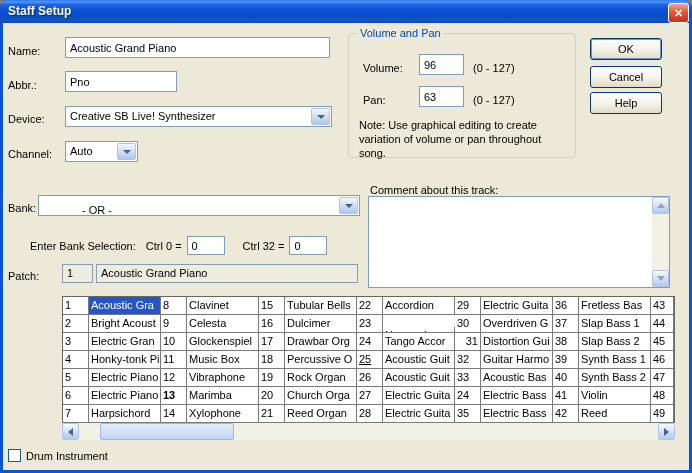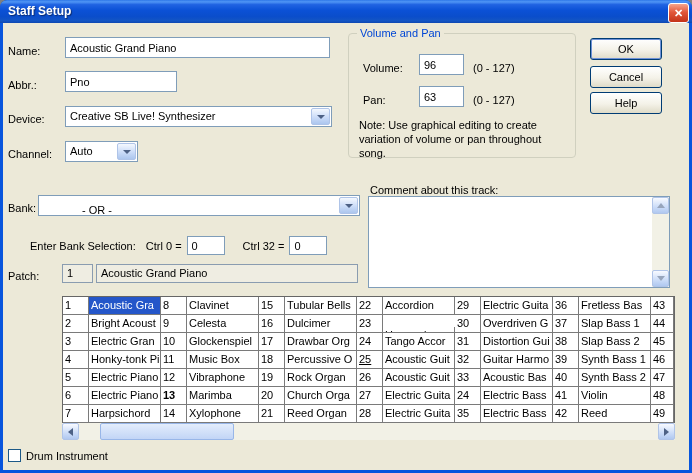--- a/index.html
+++ b/index.html
@@ -157,21 +157,21 @@
       <div class="cell" style="grid-area: 2 / 12;">Slap Bass 1</div>
       <div class="cell" style="grid-area: 2 / 13;">44</div>
       <div class="cell" style="grid-area: 3 / 1;">3</div>
       <div class="cell" style="grid-area: 3 / 2;">Electric Gran</div>
       <div class="cell" style="grid-area: 3 / 3;">10</div>
       <div class="cell" style="grid-area: 3 / 4;">Glockenspiel</div>
       <div class="cell" style="grid-area: 3 / 5;">17</div>
       <div class="cell" style="grid-area: 3 / 6;">Drawbar Org</div>
       <div class="cell" style="grid-area: 3 / 7;">24</div>
       <div class="cell" style="grid-area: 3 / 8;">Tango Accor</div>
-      <div class="cell" style="grid-area: 3 / 9;">31</div>
+      <div class="cell" style="grid-area: 3 / 9; text-align: right;">31</div>
       <div class="cell" style="grid-area: 3 / 10;">Distortion Gui</div>
       <div class="cell" style="grid-area: 3 / 11;">38</div>
       <div class="cell" style="grid-area: 3 / 12;">Slap Bass 2</div>
       <div class="cell" style="grid-area: 3 / 13;">45</div>
       <div class="cell" style="grid-area: 4 / 1;">4</div>
       <div class="cell" style="grid-area: 4 / 2;">Honky-tonk Pi</div>
       <div class="cell" style="grid-area: 4 / 3;">11</div>
       <div class="cell" style="grid-area: 4 / 4;">Music Box</div>
       <div class="cell" style="grid-area: 4 / 5;">18</div>
       <div class="cell" style="grid-area: 4 / 6;">Percussive O</div>

